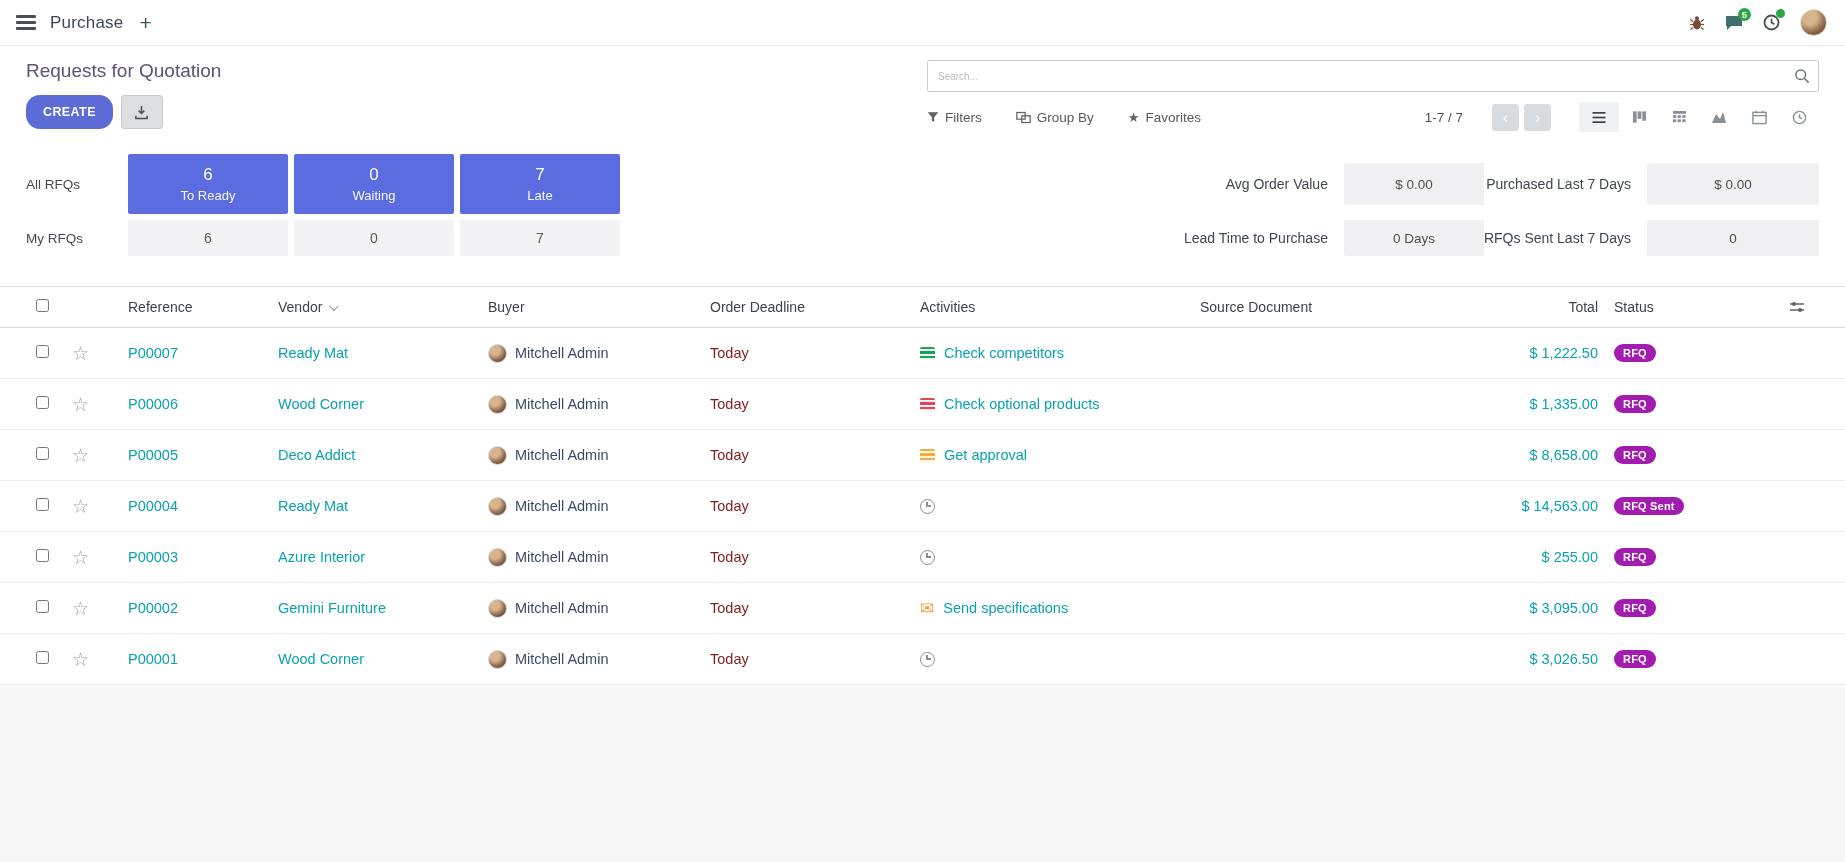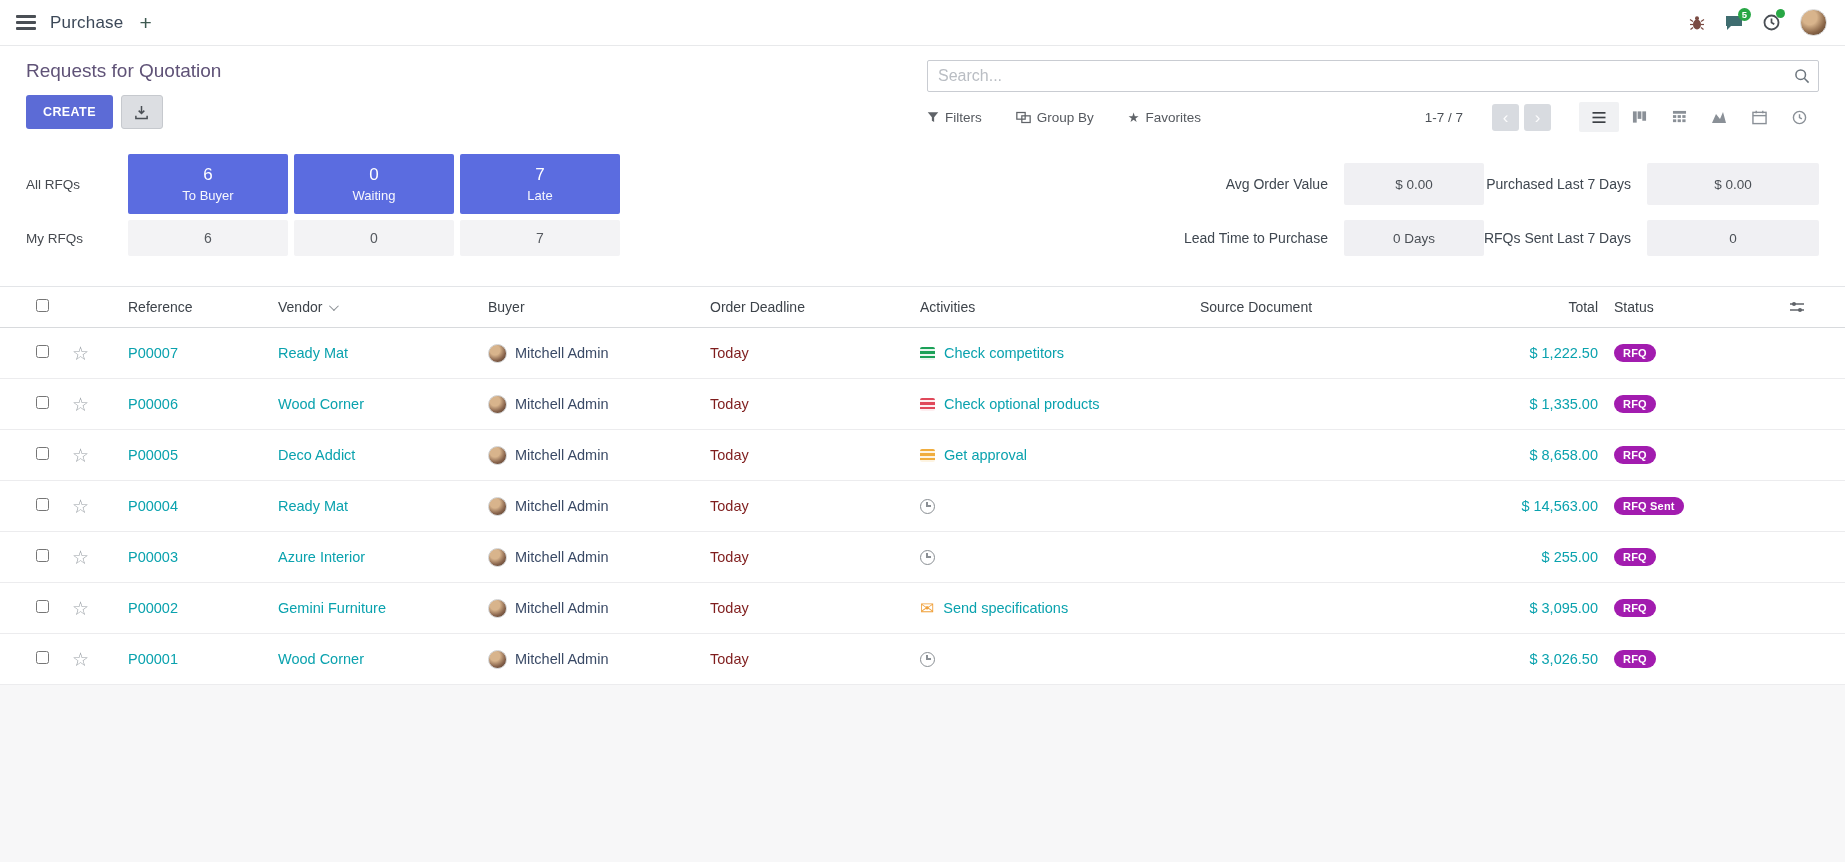--- a/index.html
+++ b/index.html
@@ -40,36 +40,36 @@
     background: radial-gradient(circle at 35% 30%, #d8b48c 0 30%, #8a6648 65%, #4e382a 100%);
     border: 1px solid #d9d9d9;
   }
 
   
   .control-panel { padding: 14px 26px 4px 26px; display: flex; justify-content: space-between; }
   .cp-left { display: flex; flex-direction: column; gap: 13px; }
   .page-title { font-size: 19px; color: #5f5277; }
   .cp-buttons { display: flex; gap: 8px; }
   .btn-create {
-    background: #5c6bd6; color: #fff; border: none; border-radius: 3px;
+    background: #5c6bd6; color: #fff; border: none; border-radius: 14px;
     font-family: "Liberation Sans", sans-serif;
     font-size: 12.5px; font-weight: bold; letter-spacing: .4px;
     padding: 8px 17px; height: 34px; cursor: pointer;
   }
   .btn-export {
     width: 42px; height: 34px; border: 1px solid #c6c9ce; border-radius: 3px;
     background: #dcdee2; display: inline-flex; align-items: center; justify-content: center; cursor: pointer;
   }
   .cp-right { display: flex; flex-direction: column; gap: 10px; width: 892px; }
   .searchbox {
     height: 32px; border: 1px solid #c9ccd2; border-radius: 2px; background: #fff;
     display: flex; align-items: center; padding: 0 8px 0 2px;
   }
   .searchbox input {
-    flex: 1; border: none; outline: none; height: 100%; font-size: 16px; padding: 0 8px;
+    flex: 1; border: none; outline: none; height: 100%; font-size: 10px; padding: 0 8px;
     font-family: "Liberation Sans", sans-serif; color: #b91c1c;
   }
   .searchbox input::placeholder { color: #b9bdc3; }
   .cp-row2 { display: flex; align-items: center; }
   .cp-textbtn {
     display: inline-flex; align-items: center; gap: 6px;
     font-size: 13.5px; color: #55595f; cursor: pointer; margin-right: 34px;
     background: none; border: none; font-family: "Liberation Sans", sans-serif;
   }
   .cp-textbtn .glyph-star { color: #5f6368; font-size: 13px; }
@@ -335,21 +335,21 @@
         </div>
       </div>
     </div>
   </div>
 
   <div class="dashboard">
     <div class="dash-grid">
       <div class="dash-row-label">All RFQs</div>
       <div class="kpi-box">
         <span class="kpi-count">6</span>
-        <span class="kpi-label">To Buyer</span>
+        <span class="kpi-label">To Ready</span>
       </div>
       <div class="kpi-box">
         <span class="kpi-count">0</span>
         <span class="kpi-label">Waiting</span>
       </div>
       <div class="kpi-box">
         <span class="kpi-count">7</span>
         <span class="kpi-label">Late</span>
       </div>
       <div class="dash-row-label">My RFQs</div>

